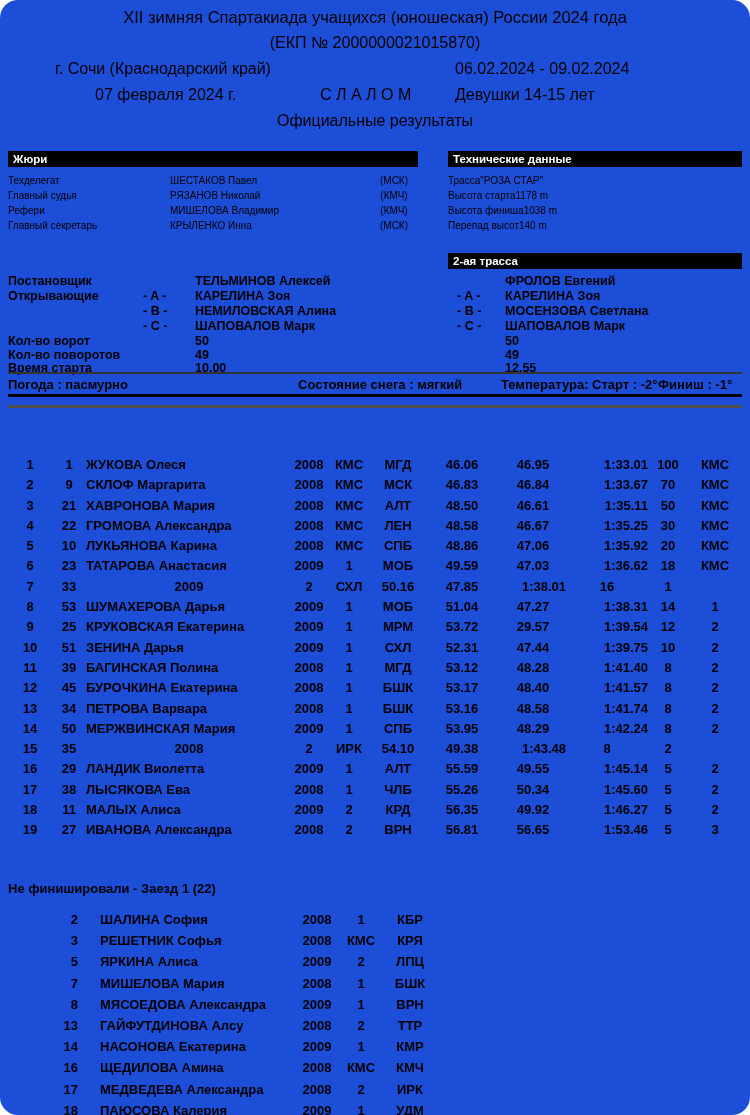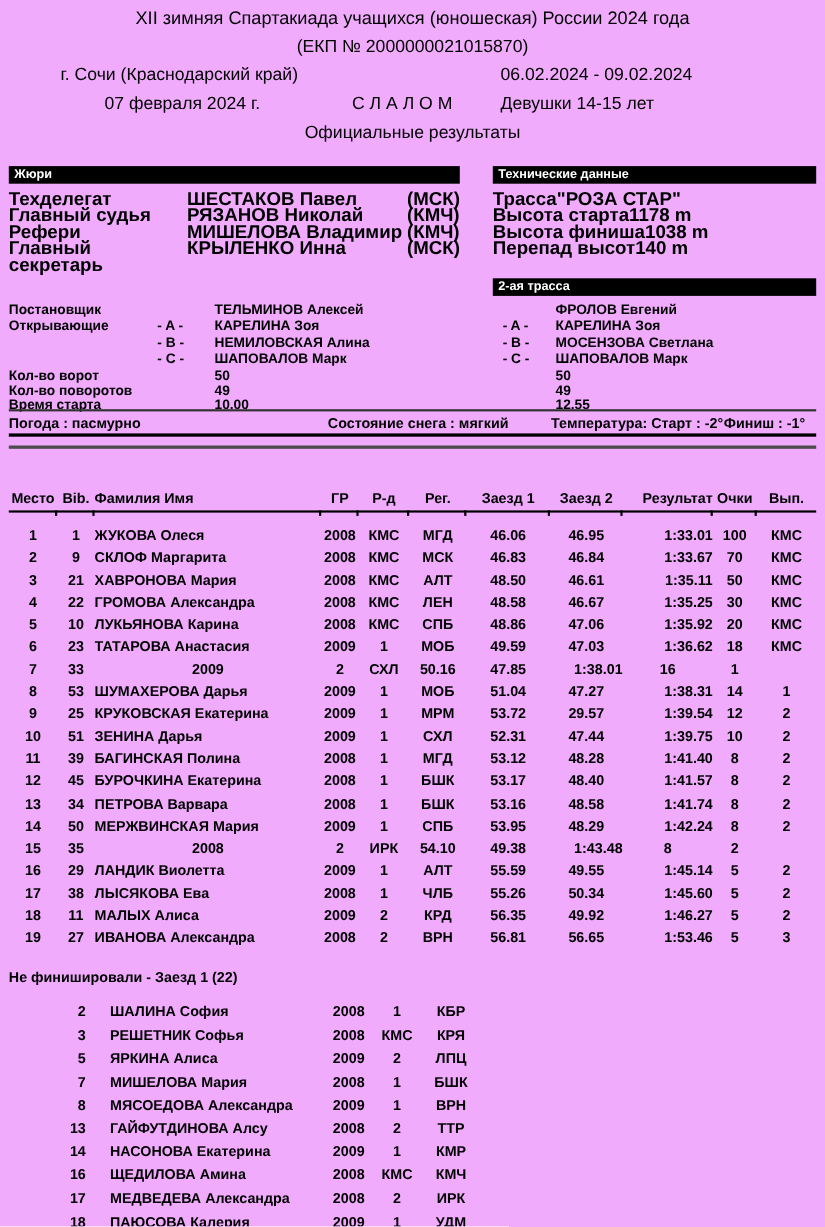--- a/index.html
+++ b/index.html
@@ -1,38 +1,38 @@
 <!DOCTYPE html>
 <html><head>
 <meta charset="utf-8">
 <style>
   * { margin:0; padding:0; box-sizing:border-box; }
   html,body { background:#fff; }
   body { font-family:"Liberation Sans", sans-serif; color:#000; }
-  .page { position:relative; width:750px; height:1115px; background:#f0abfc; overflow:hidden; }
+  .page { position:relative; width:750px; height:1115px; background:#1d4ed8; overflow:hidden;border-radius:18px; }
 
   
   .doc-header { position:absolute; top:4px; left:0; right:0; font-size:16px; font-weight:400; }
   .h-center { text-align:center; height:26px; line-height:26px; }
   .h-title { font-size:16.5px; }
   .h-row { position:relative; height:26px; line-height:26px; }
   .h-abs { position:absolute; top:0; white-space:nowrap; }
 
   
   .bar { background:#000; color:#fff; font-size:11.5px; font-weight:700; height:16px; line-height:16px; padding-left:5px; }
 
   
   .info { position:absolute; top:151px; left:8px; width:734px; height:90px; }
   .jury-col { position:absolute; left:0; top:0; width:410px; }
   .tech-col { position:absolute; left:440px; top:0; width:294px; }
-  .info-rows { margin-top:6px; font-size:17px; font-weight:700; }
+  .info-rows { margin-top:6px; font-size:10px; font-weight:400; }
   .jury-row { display:flex; height:15px; line-height:15px; }
   .jury-role { width:162px; }
   .jury-name { flex:1; }
-  .jury-code { width:48px; text-align:left; }
+  .jury-code { width:48px; text-align:center; }
   .tech-row { display:flex; height:15px; line-height:15px; }
 
   
   .courses { position:absolute; top:253px; left:8px; width:734px; height:120px; font-size:12.5px; font-weight:700; }
   .courses .abs { position:absolute; white-space:nowrap; height:15px; line-height:15px; }
   .c1bar { position:absolute; left:134px; top:0; width:276px; }
   .c2bar { position:absolute; left:440px; top:0; width:294px; }
 
   
   .conditions { position:absolute; top:372px; left:8px; width:734px; height:25px;
@@ -170,33 +170,20 @@
 
   <div class="conditions">
     <span class="abs" style="left:0">Погода : пасмурно</span>
     <span class="abs" style="left:290px">Состояние снега : мягкий</span>
     <span class="abs" style="left:493px">Температура: Старт : -2°</span>
     <span class="abs" style="left:650px">Финиш : -1°</span>
   </div>
   <div class="gray-line"></div>
 
   <div class="results">
-    <div class="grid thead">
-      <span class="c">Место</span>
-      <span class="c">Bib.</span>
-      <span class="c left">Фамилия Имя</span>
-      <span class="c">ГР</span>
-      <span class="c">Р-д</span>
-      <span class="c">Рег.</span>
-      <span class="c">Заезд 1</span>
-      <span class="c">Заезд 2</span>
-      <span class="c right">Результат</span>
-      <span class="c">Очки</span>
-      <span class="c">Вып.</span>
-    </div>
     <div class="t-body">
 
         <div class="grid t-row">
           <span class="c">1</span>
           <span class="c">1</span>
           <span class="c left">ЖУКОВА Олеся</span>
           <span class="c">2008</span>
           <span class="c">КМС</span>
           <span class="c">МГД</span>
           <span class="c">46.06</span>

